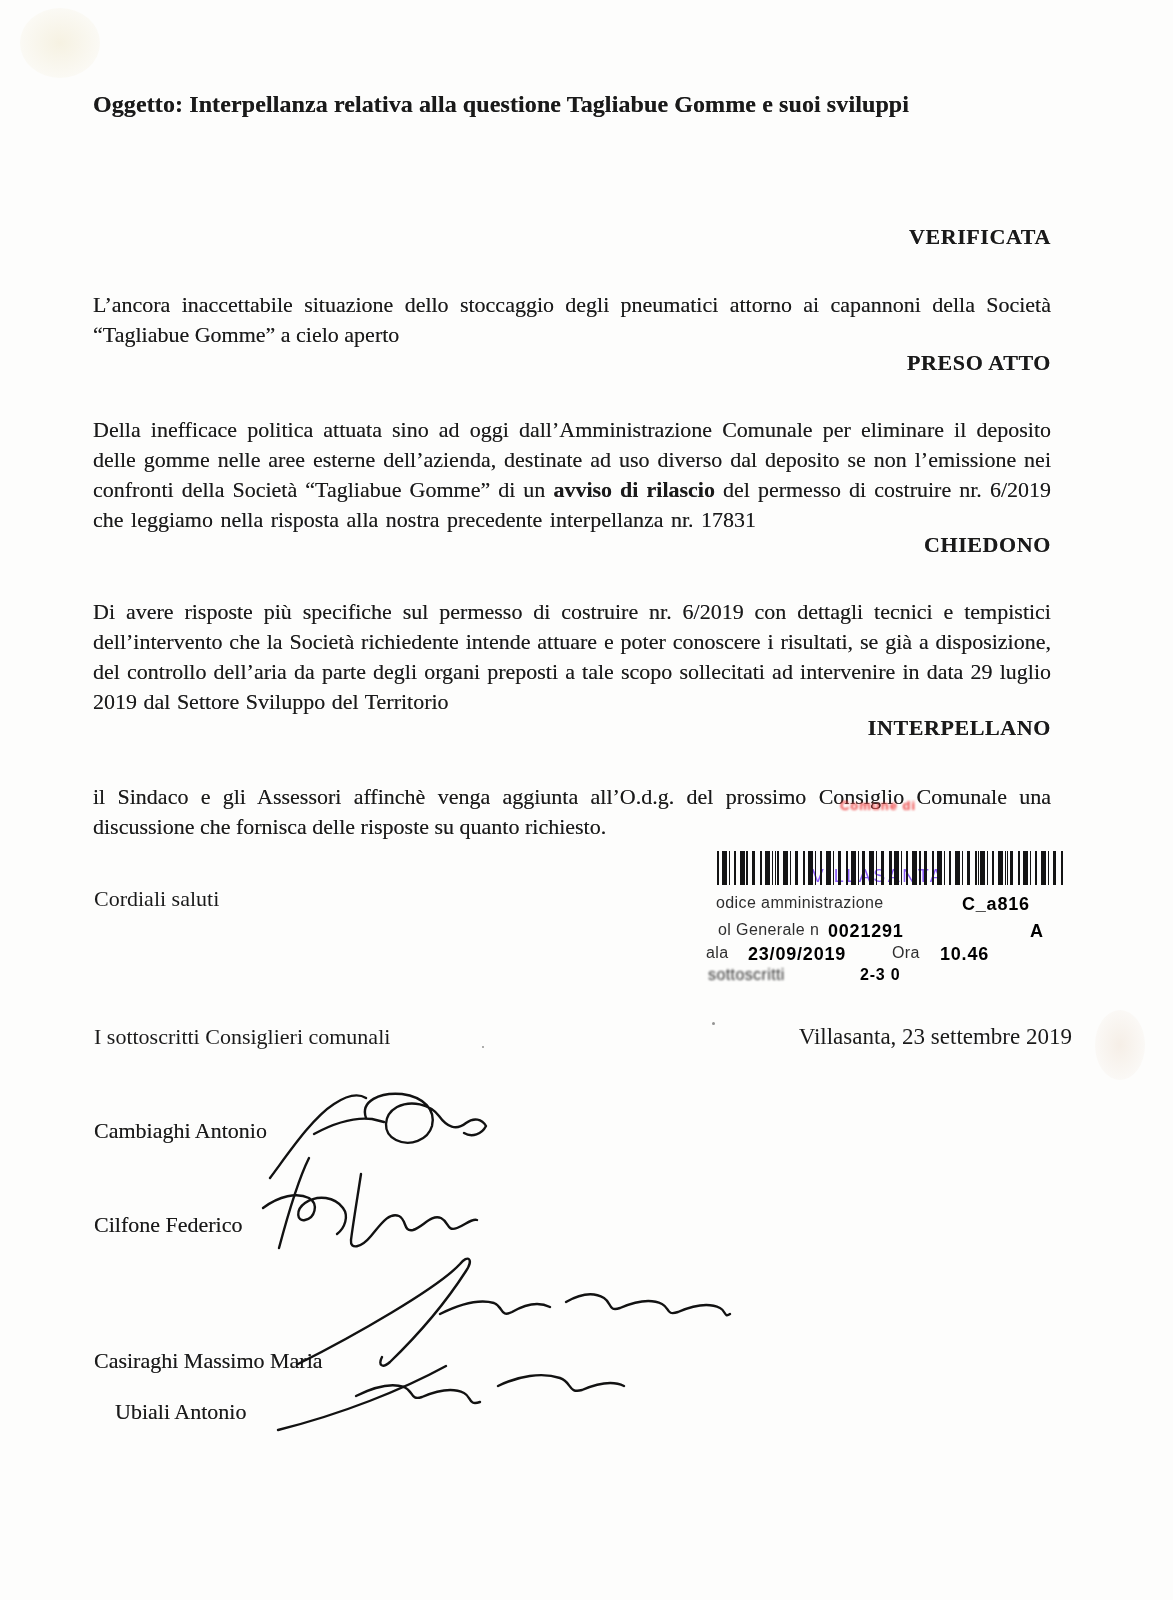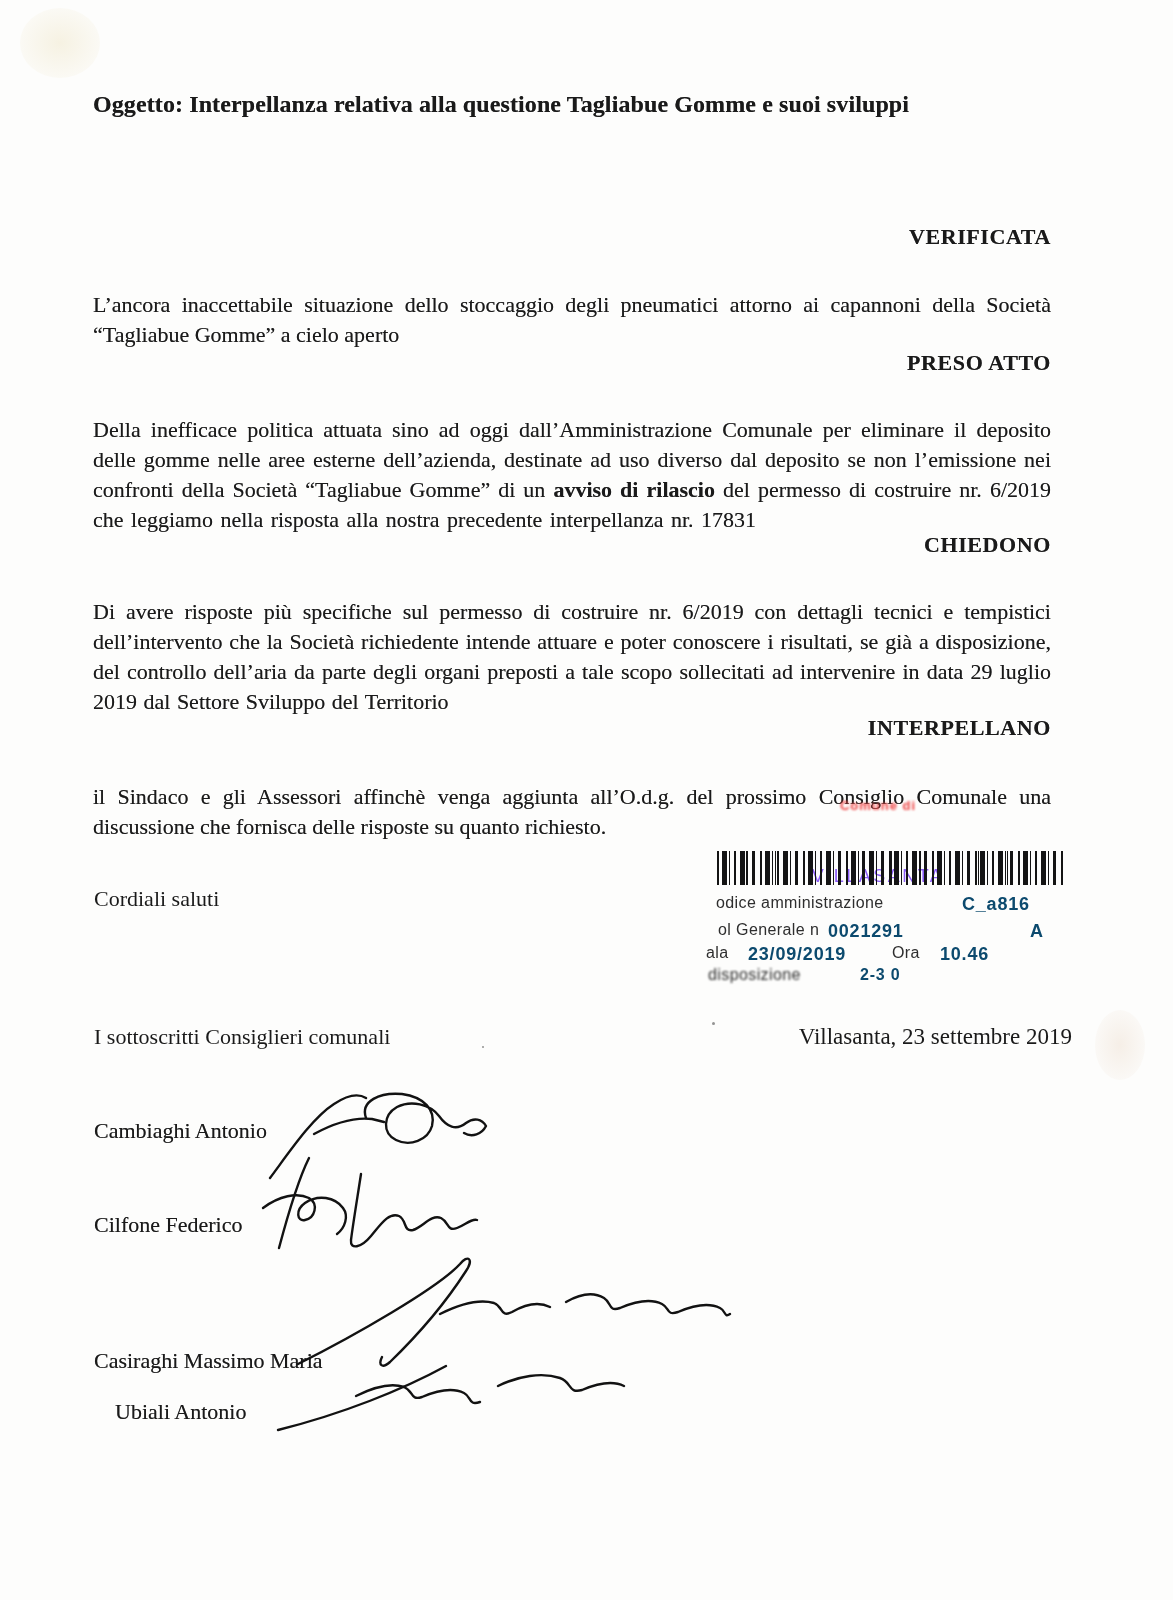--- a/index.html
+++ b/index.html
@@ -98,21 +98,21 @@
         #141414 30px 31px, transparent 31px 35px,
         #141414 35px 38px, transparent 38px 43px),
       repeating-linear-gradient(90deg, #141414 0 1px, transparent 1px 29px);
   }
   .stamp-row { position: absolute; width: 380px; height: 22px; }
   .stamp-label {
     position: absolute; font-size: 16px; color: #2e2e2e;
     letter-spacing: 0.4px; filter: blur(0.55px); font-weight: 500; white-space: nowrap;
   }
   .stamp-value {
-    position: absolute; font-size: 18px; font-weight: bold; color: #0c4a6e;
+    position: absolute; font-size: 18px; font-weight: bold; color: #000000;
     letter-spacing: 0.8px; filter: blur(0.25px); white-space: nowrap;
   }
   .row-admin { top: 96px; }
   .row-prot  { top: 123px; }
   .row-date  { top: 146px; }
   .row-class { top: 168px; }
   .row-class .stamp-value { font-size: 16px; }
 </style>
 </head>
 <body>
@@ -157,21 +157,21 @@
     </div>
 
     <div class="stamp-row row-date">
       <span class="stamp-label" style="left:6px">ala</span>
       <span class="stamp-value" style="left:48px">23/09/2019</span>
       <span class="stamp-label" style="left:192px">Ora</span>
       <span class="stamp-value" style="left:240px">10.46</span>
     </div>
 
     <div class="stamp-row row-class">
-      <span class="stamp-label" style="left:8px; filter: blur(0.9px)">disposizione</span>
+      <span class="stamp-label" style="left:8px; filter: blur(0.9px)">sottoscritti</span>
       <span class="stamp-value" style="left:160px">2-3 0</span>
     </div>
   </div>
 
   <div class="closing">Cordiali saluti</div>
 
   <div class="sig-intro">I sottoscritti Consiglieri comunali</div>
   <div class="dateline">Villasanta, 23 settembre 2019</div>
 
   <div class="name n-1">Cambiaghi Antonio</div>

